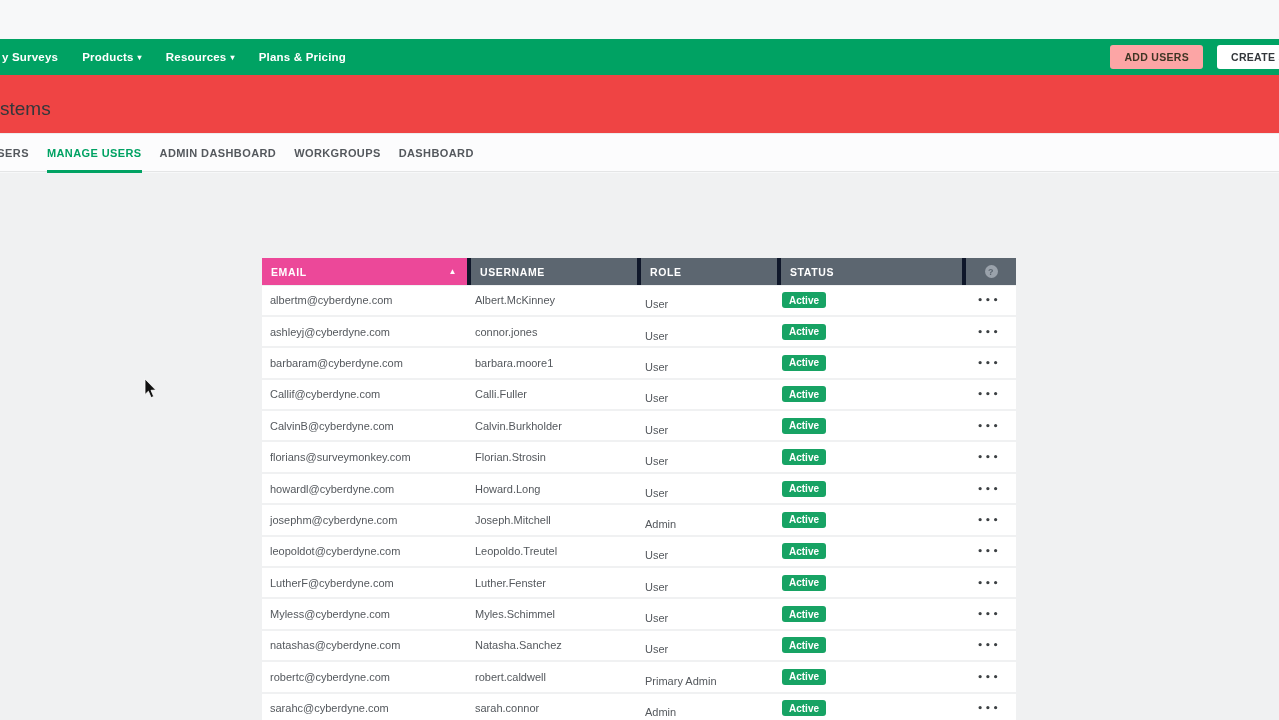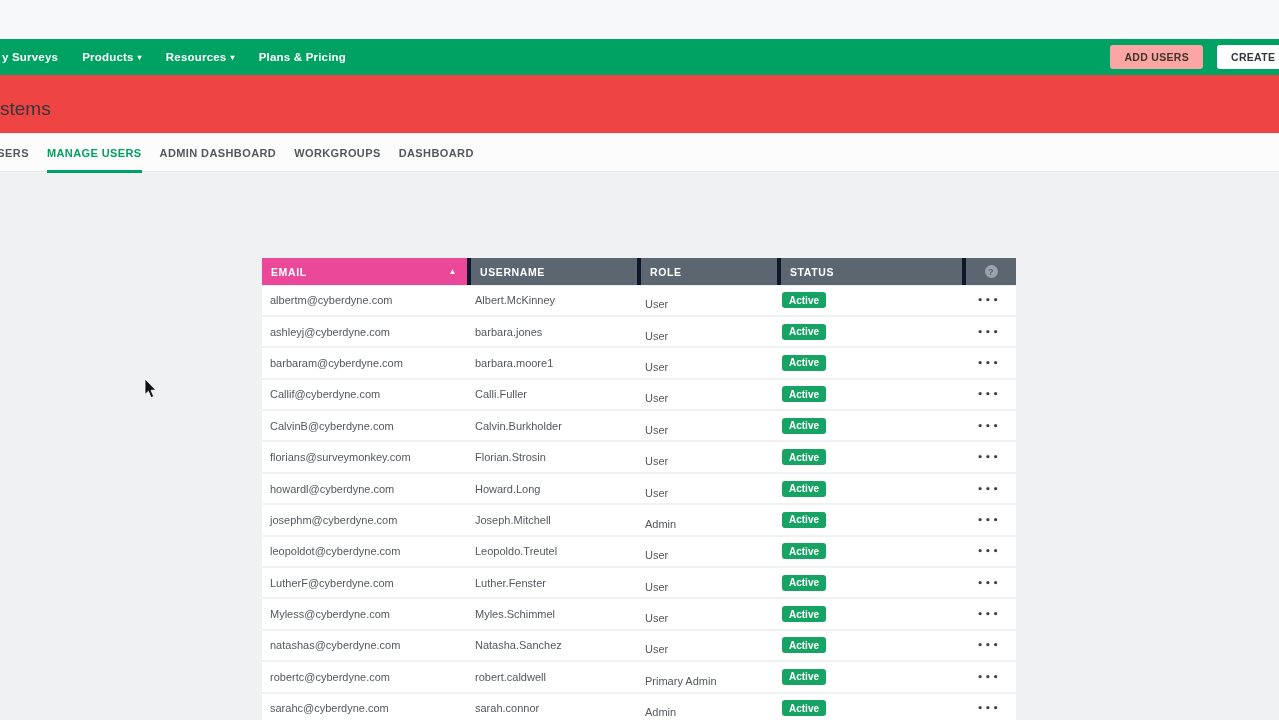--- a/index.html
+++ b/index.html
@@ -182,21 +182,21 @@
           <div class="td td-email">albertm@cyberdyne.com</div>
           <div class="td td-username">Albert.McKinney</div>
           <div class="td td-role">User</div>
           <div class="td td-status"><span class="status-badge" style="background: rgb(23, 163, 100);">Active</span></div>
           <div class="td td-actions">
             <button class="row-menu">•••</button>
           </div>
         </div>
         <div class="trow">
           <div class="td td-email">ashleyj@cyberdyne.com</div>
-          <div class="td td-username">barbara.jones</div>
+          <div class="td td-username">connor.jones</div>
           <div class="td td-role">User</div>
           <div class="td td-status"><span class="status-badge" style="background: rgb(23, 163, 100);">Active</span></div>
           <div class="td td-actions">
             <button class="row-menu">•••</button>
           </div>
         </div>
         <div class="trow">
           <div class="td td-email">barbaram@cyberdyne.com</div>
           <div class="td td-username">barbara.moore1</div>
           <div class="td td-role">User</div>

